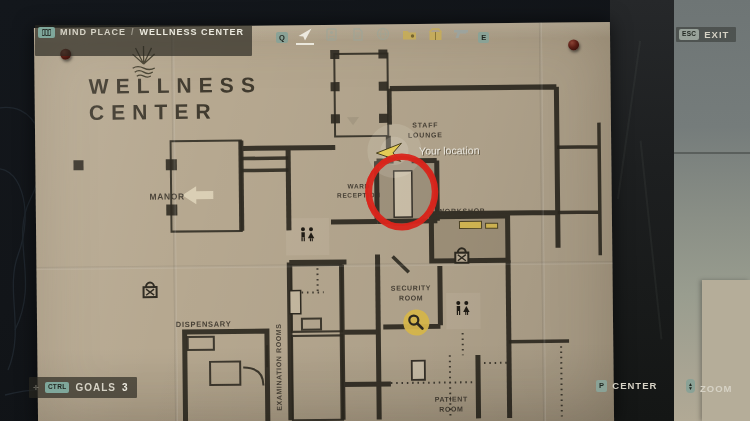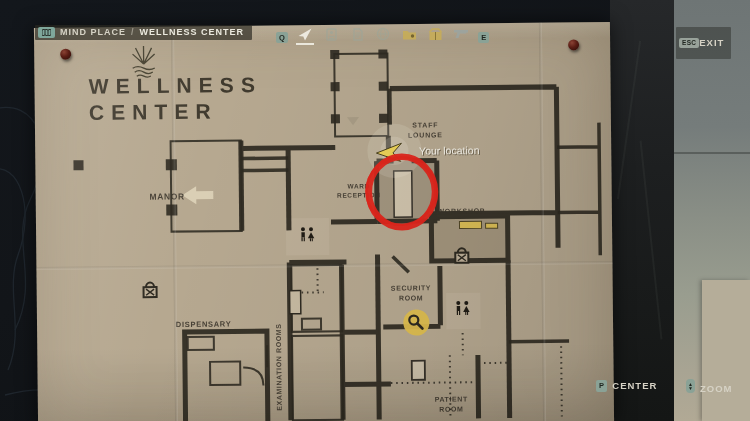--- a/index.html
+++ b/index.html
@@ -39,27 +39,27 @@
   .maplabel{font-family:"Liberation Sans",sans-serif;font-weight:bold;fill:#39332a;opacity:.88;}
   .title-text{font-family:"Liberation Sans",sans-serif;font-weight:600;fill:#403a2e;}
 
   
   .hudbar{display:flex;align-items:center;background:rgba(42,40,33,.68);border-radius:1px;}
   .key{display:inline-flex;align-items:center;justify-content:center;background:#8aa296;color:#1f251f;
     font-size:7.5px;font-weight:bold;padding:2px 3px;border-radius:2px;line-height:1;letter-spacing:.3px;}
   .hudtext{color:#d6d2c5;font-size:9.5px;font-weight:bold;letter-spacing:1px;line-height:1;}
   .hudtext.bright{color:#eceadf;text-align:center;}
 
-  .breadcrumb{left:35px;top:25px;height:15px;padding:0 8px 0 3px;gap:5px;}
+  .breadcrumb{left:35px;top:25px;height:15px;padding:0 8px 16px 3px;gap:5px;}
   .tabsbar{left:276px;top:27px;display:flex;align-items:center;gap:8px;}
   .tab{display:flex;flex-direction:column;align-items:center;gap:2px;padding-bottom:3px;}
   .tab svg{display:block;}
   .tab .under{width:18px;height:2px;background:transparent;}
   .tab.sel .under{background:#eae7dc;}
-  .exitbar{left:676px;top:27px;height:32px;padding:0 7px 0 3px;background:rgba(38,40,36,.45);}
+  .exitbar{left:676px;top:27px;height:15px;padding:0 7px 0 3px;gap:5px;background:rgba(38,40,36,.45);}
   .goalsbar{left:29px;top:377px;height:21px;padding:0 8px 0 4px;gap:6px;}
   .goalmark{color:#b9b5a6;font-size:7px;opacity:.6;}
   .brbar{display:flex;align-items:center;gap:5px;}
   .playergrp{left:596px;top:380px;}
   .zoomgrp{left:686px;top:379px;align-items:flex-end;}
   .wheelkey{width:9px;height:14px;border-radius:4px;background:#8aa296;display:inline-flex;flex-direction:column;
     align-items:center;justify-content:center;color:#1f251f;font-size:5px;line-height:4px;font-weight:bold;}
 </style>
 </head>
 <body>
@@ -318,20 +318,26 @@
     </span>
 
     <span class="key">E</span>
   </div>
 
   <div class="abs hudbar exitbar">
     <span class="key" style="background:#98a29a;font-size:6.5px;">ESC</span>
     <span class="hudtext">EXIT</span>
   </div>
 
+  <div class="abs hudbar goalsbar">
+    <span class="goalmark">✛</span>
+    <span class="key" style="background:#7fa79b;font-size:6.5px;">CTRL</span>
+    <span class="hudtext" style="font-size:10px;">GOALS</span>
+    <span class="hudtext bright" style="font-size:10px;">3</span>
+  </div>
 
   <div class="abs brbar playergrp">
     <span class="key">P</span>
     <span class="hudtext">CENTER</span>
   </div>
   <div class="abs brbar zoomgrp">
     <span class="wheelkey">
         <span>▲</span>
         <span>▼</span>
       </span>

